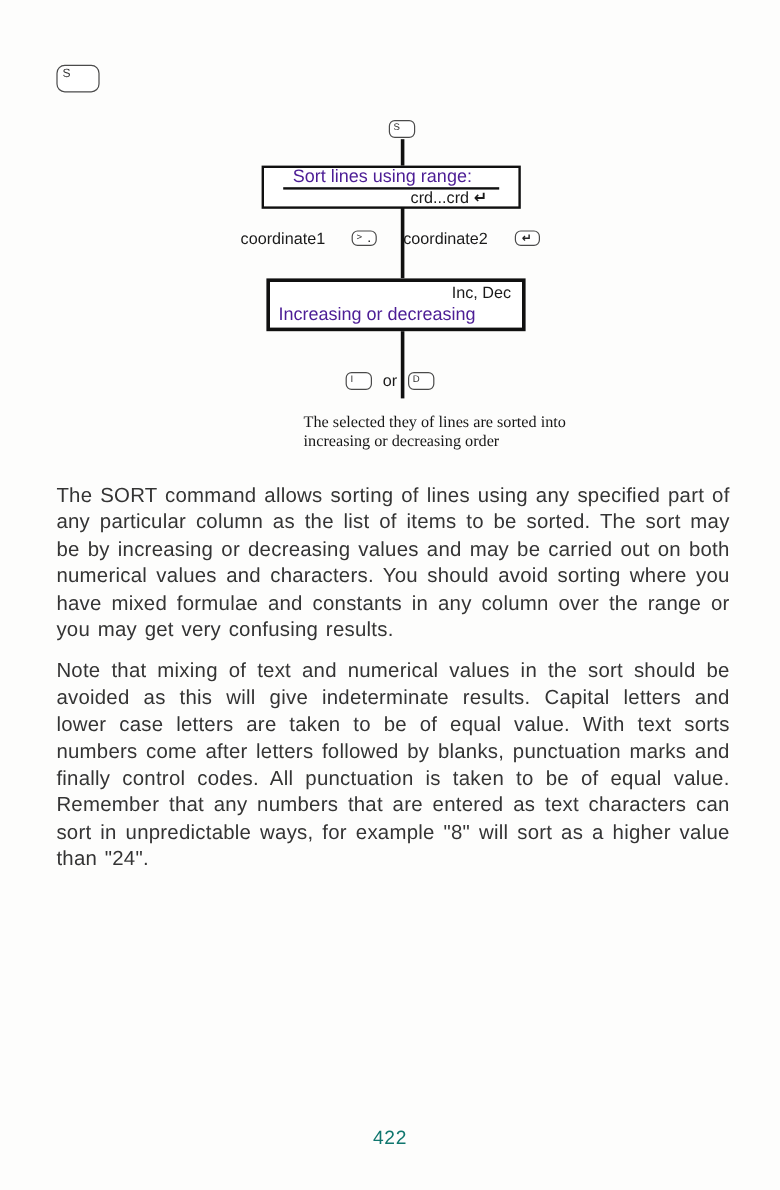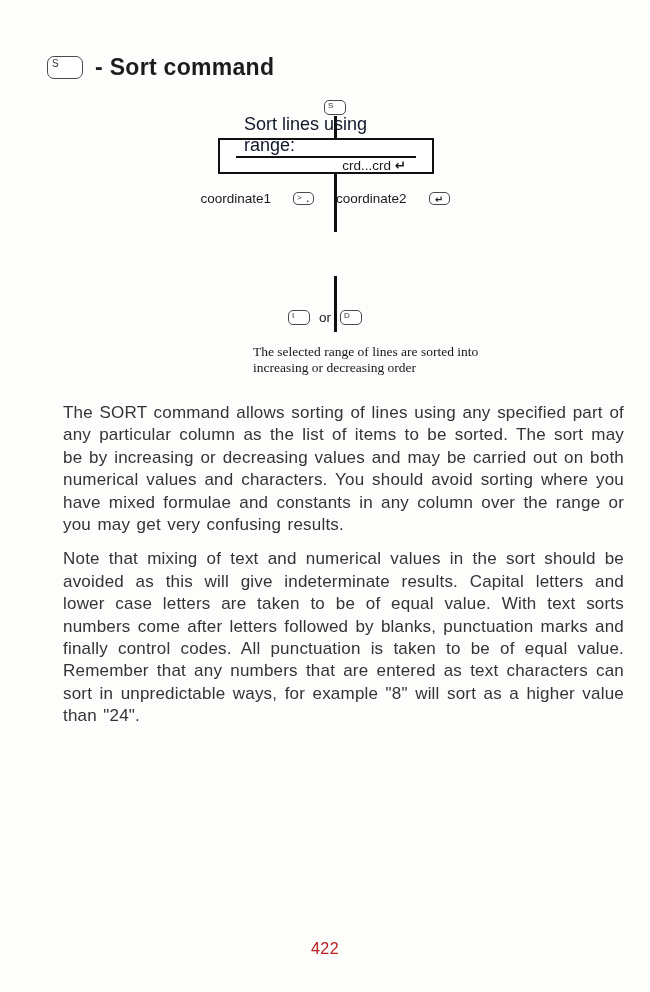--- a/index.html
+++ b/index.html
@@ -22,46 +22,45 @@
   .kc-topleft-lg{position:absolute;top:1px;left:4px;font-size:10px;line-height:11px;color:#333;}
   .kc-botright{position:absolute;bottom:0px;right:4px;font-size:9px;line-height:9px;color:#333;font-weight:bold;}
   .kc-center{position:absolute;top:50%;left:50%;transform:translate(-50%,-50%);font-size:10px;color:#222;}
   
   .diagram{position:absolute;top:95px;left:0;width:650px;height:305px;}
   .vline{position:absolute;width:2.6px;background:#101010;}
   .dbox{position:absolute;border:2.6px solid #101010;background:#fff;box-sizing:border-box;padding:16px;}
   .dbox-inner{position:relative;border:1px solid #101010;width:100%;height:100%;box-sizing:border-box;}
   .sbox{position:absolute;border:3px solid #101010;background:#fff;box-sizing:border-box;}
   .box-label-tr{position:absolute;top:0px;right:9px;font-size:13.5px;color:#1a1a1a;}
-  .box-label-bl{position:absolute;bottom:1px;left:7px;font-size:18px;color:#0f172a;}
+  .box-label-bl{position:absolute;bottom:1px;left:7px;font-size:15px;color:#4c1d95;}
   .ret{font-weight:bold;font-family:"DejaVu Sans",sans-serif;}
   .params-row{position:absolute;top:96px;left:0;width:650px;display:flex;
     justify-content:center;align-items:center;gap:22px;font-size:13.5px;color:#1a1a1a;}
   .choice-row{position:absolute;top:215px;left:0;width:650px;display:flex;
     justify-content:center;align-items:center;gap:9px;font-size:13.5px;color:#1a1a1a;}
   .flow-caption{position:absolute;top:249px;left:253px;width:230px;
     font-family:"Liberation Serif","DejaVu Serif",serif;font-size:13.5px;line-height:15.5px;color:#161616;}
   
-  main{position:absolute;top:402px;left:63px;width:561px;}
+  main{position:absolute;top:402px;left:47px;width:561px;}
   main p{margin:0 0 12px 0;font-size:17px;line-height:22.4px;color:#343434;
     text-align:justify;letter-spacing:.2px;word-spacing:1.5px;}
   
   footer{position:absolute;top:940px;left:0;width:650px;text-align:center;}
-  .pageno{font-size:16px;letter-spacing:.5px;color:#b91c1c;}
+  .pageno{font-size:16px;letter-spacing:.5px;color:#0f766e;}
 </style>
 </head>
 <body>
 
 <div class="page">
 
   <header class="title-row">
     <span class="keycap keycap-lg">
       <span class="kc-topleft-lg">S</span>
     </span>
-    <h1 class="title-text">- Sort command</h1>
   </header>
 
   <div class="diagram">
 
     <span class="keycap keycap-sm" style="position:absolute;left:324px;top:5px;">
       <span class="kc-topleft">S</span>
     </span>
 
     <div class="vline" style="left:334px;top:21px;height:23px;"></div>
 
@@ -82,34 +81,38 @@
       <span class="keycap keycap-xs">
         <span class="kc-topleft">&gt;</span>
         <span class="kc-botright">.</span>
       </span>
       <span>coordinate2</span>
       <span class="keycap keycap-xs">
         <span class="kc-center ret">↵</span>
       </span>
     </div>
 
+    <div class="sbox" style="left:222px;top:137px;width:216px;height:44px;">
+      <span class="box-label-tr" style="top:1px;">Inc, Dec</span>
+      <span class="box-label-bl" style="bottom:2px;">Increasing or decreasing</span>
+    </div>
 
     <div class="vline" style="left:334px;top:181px;height:56px;"></div>
 
     <div class="choice-row">
       <span class="keycap keycap-sm">
         <span class="kc-topleft">I</span>
       </span>
       <span>or</span>
       <span class="keycap keycap-sm">
         <span class="kc-topleft">D</span>
       </span>
     </div>
 
-    <div class="flow-caption">The selected range of lines are sorted into increasing or decreasing order</div>
+    <div class="flow-caption">The selected they of lines are sorted into increasing or decreasing order</div>
   </div>
 
   <main>
     <p>The SORT command allows sorting of lines using any specified part of any particular column as the list of items to be sorted. The sort may be by increasing or decreasing values and may be carried out on both numerical values and characters. You should avoid sorting where you have mixed formulae and constants in any column over the range or you may get very confusing results.</p>
     <p>Note that mixing of text and numerical values in the sort should be avoided as this will give indeterminate results. Capital letters and lower case letters are taken to be of equal value. With text sorts numbers come after letters followed by blanks, punctuation marks and finally control codes. All punctuation is taken to be of equal value.  Remember that any numbers that are entered as text characters can sort in unpredictable ways, for example "8" will sort as a higher value than "24".</p>
   </main>
 
   <footer>
     <span class="pageno">422</span>
   </footer>

